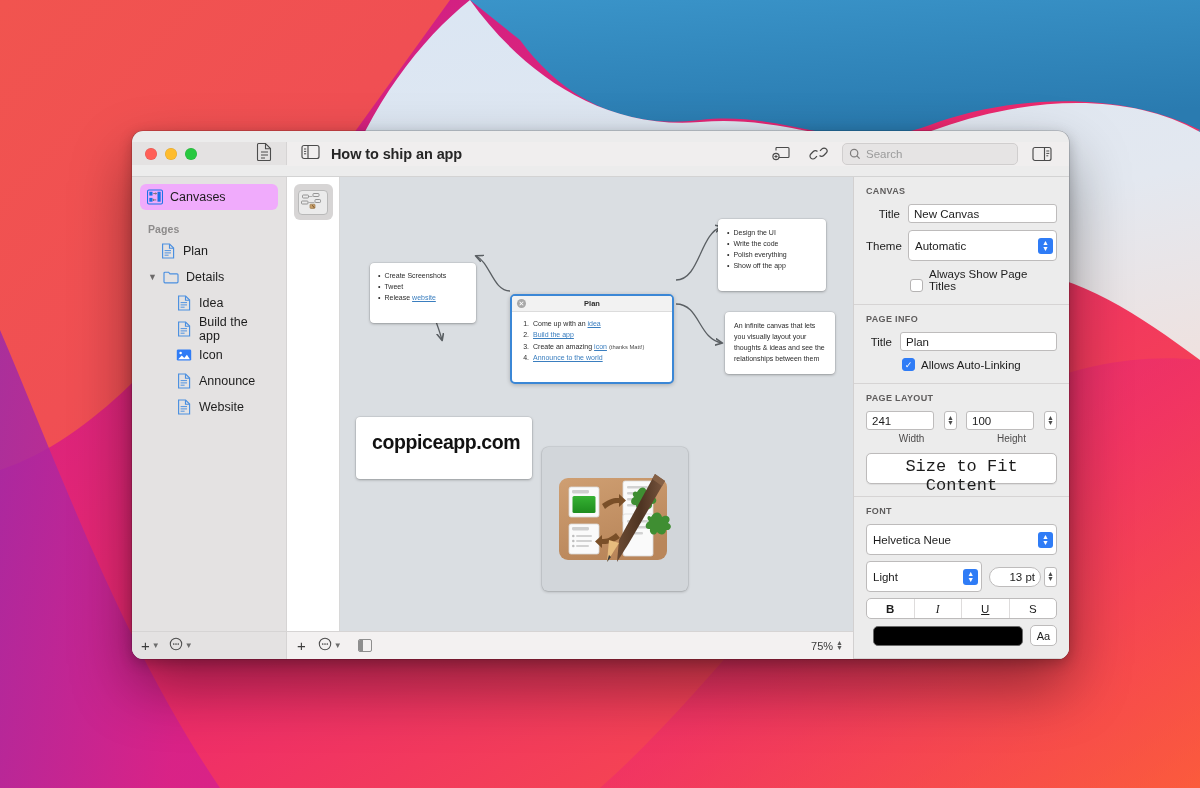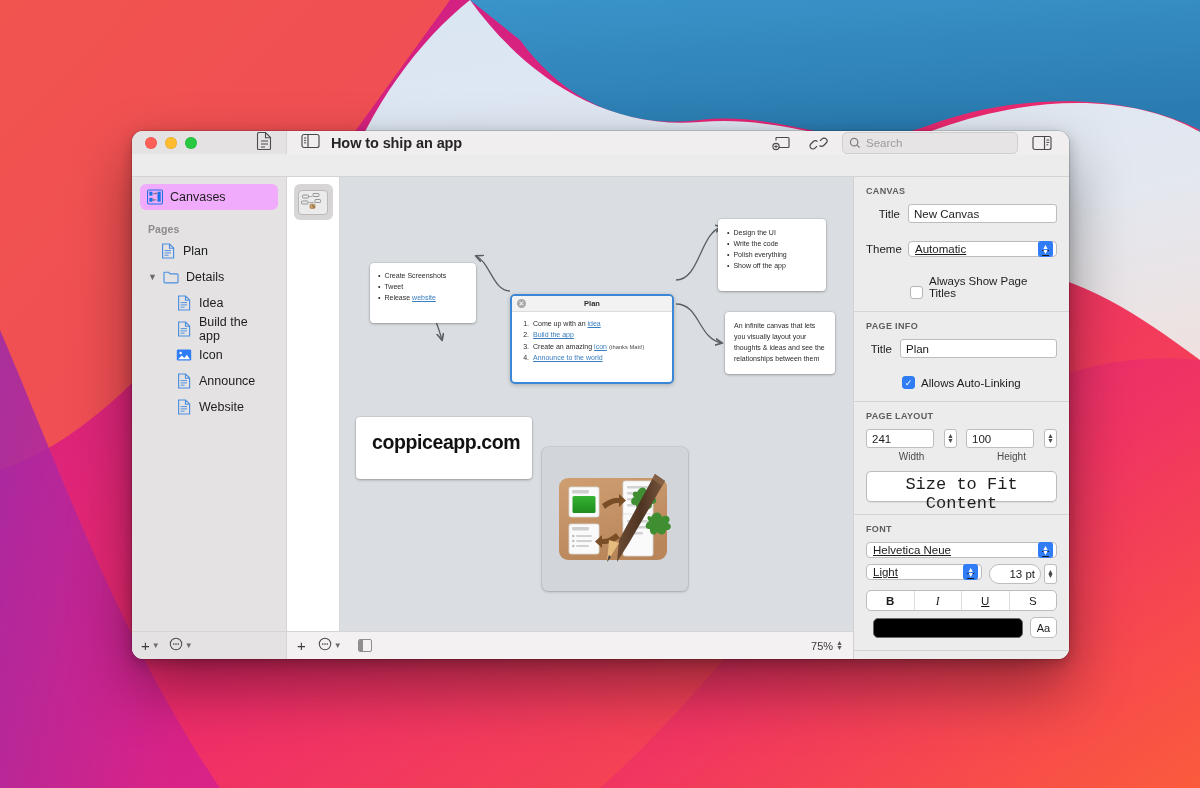--- a/index.html
+++ b/index.html
@@ -22,21 +22,21 @@
     width: 937px; height: 528px;
     border-radius: 11px; overflow: hidden;
     background: #ececec;
     box-shadow: 0 28px 60px rgba(0,0,0,.40), 0 4px 14px rgba(0,0,0,.24),
                 0 0 0 .5px rgba(0,0,0,.25);
     display: flex; flex-direction: column;
   }
 
   
   .titlebar {
-    height: 46px; flex: 0 0 46px; display: flex; align-items: flex-start;
+    height: 46px; flex: 0 0 46px; display: flex; align-items: center;
     border-bottom: 1px solid #d3d3d3;
   }
   .tb-left {
     width: 155px; flex: 0 0 155px; background: #e4e2e2;
     display: flex; align-items: center; padding: 0 13px;
     border-right: 1px solid #d6d4d4;
   }
   .traffic { display: flex; gap: 8px; align-items: center; }
   .dot { width: 12px; height: 12px; border-radius: 50%; }
   .dot.red { background: #ff5f57; box-shadow: inset 0 0 0 .5px rgba(0,0,0,.12); }
@@ -178,31 +178,31 @@
   .inspector {
     width: 216px; flex: 0 0 216px; background: #ececec;
     border-left: 1px solid #d2d0d0; overflow: hidden;
     display: flex; flex-direction: column;
   }
   .insp-sec { border-bottom: 1px solid #d6d4d4; padding: 9px 12px 12px 12px; }
   .insp-title {
     font-size: 9px; font-weight: 700; color: #5e5c5c;
     letter-spacing: .35px; margin-bottom: 8px;
   }
-  .frow { display: flex; align-items: center; gap: 8px; margin-bottom: 18px; }
+  .frow { display: flex; align-items: center; gap: 8px; margin-bottom: 7px; }
   .flabel { font-size: 11.5px; color: #1d1d1d; text-align: right; }
   .tfield {
     flex: 1; height: 19px; background: #fff; border: .5px solid #bebcbc;
     border-radius: 3px; display: flex; align-items: center; padding: 0 5px;
     font-size: 11.5px; color: #1c1c1c;
   }
   .popup {
-    flex: 1; height: 16px; background: #fff; border: .5px solid #bdbbbb;
+    flex: 1; height: 31px; background: #fff; border: .5px solid #bdbbbb;
     border-radius: 4px; display: flex; align-items: center; padding: 0 3px 0 6px;
-    font-size: 11.5px; color: #1c1c1c; position: relative; text-decoration: underline;
+    font-size: 11.5px; color: #1c1c1c; position: relative;
   }
   .popup .arrows {
     margin-left: auto; width: 15px; height: 16px; border-radius: 3px;
     background: #2f7cf6; display: flex; flex-direction: column;
     align-items: center; justify-content: center; color: #fff;
     font-size: 7px; line-height: .78;
   }
   .chk-row { display: flex; align-items: flex-end; gap: 6px; padding-left: 44px; margin-top: 2px;}
   .chk {
     width: 13px; height: 13px; border-radius: 3px; border: .5px solid #b5b3b3;

